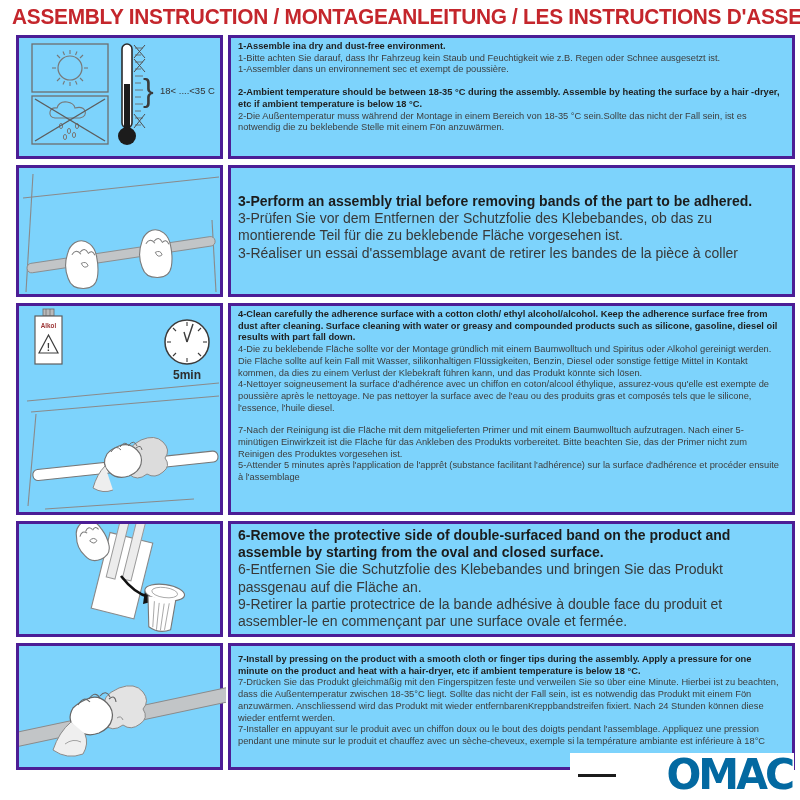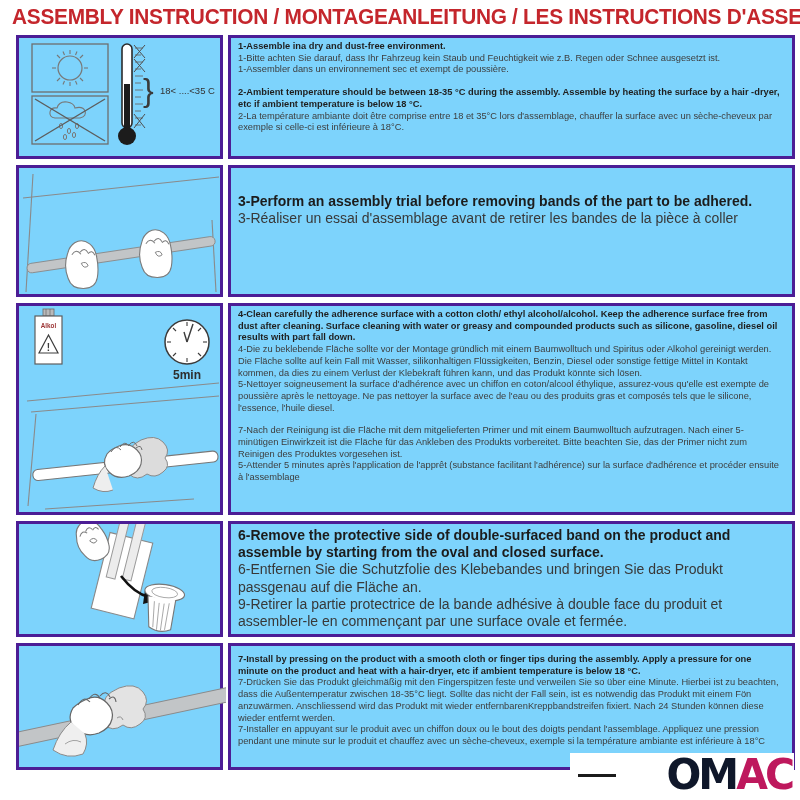--- a/index.html
+++ b/index.html
@@ -20,22 +20,22 @@
   .spacer { height:11px; }
   .spacer-sm { height:5px; }
   .pad-top-lg { padding-top:25px; }
   .pad-top-md { }
   svg { display:block; }
   .logo { position:absolute; right:6px; bottom:3px; display:flex; align-items:center;
           background:#fff; padding:2px 2px 2px 8px; z-index:5; }
   .logo-dash { width:38px; height:3px; background:#1b1b1b; margin-right:9px; }
   .logo-text { font-size:41px; font-weight:bold; letter-spacing:-3px; line-height:40px;
                font-family:"DejaVu Sans", sans-serif; transform:scaleY(1.02); }
-  .logo-black { color:#0f172a;margin-left:42px; }
-  .logo-red { color:#be185d; }
+  .logo-black { color:#0369a1;margin-left:42px; }
+  .logo-red { color:#0369a1; }
 </style>
 </head>
 <body>
 
 <div class="page">
 
   <h1 class="title">ASSEMBLY INSTRUCTION / MONTAGEANLEITUNG / LES INSTRUCTIONS D'ASSEMBLAGE</h1>
 
   <div class="grid">
 
@@ -106,21 +106,21 @@
           <text x="124" y="63" font-size="32" fill="#3a3a3a">}</text>
           <text x="141" y="56" font-size="9.5" fill="#333">18&lt; ....&lt;35 C</text>
         </svg>
       </div>
       <div class="cell txt small">
         <p class="b">1-Assemble ina dry and dust-free environment.</p>
         <p>1-Bitte achten Sie darauf, dass Ihr Fahrzeug kein Staub und Feuchtigkeit wie z.B. Regen oder Schnee ausgesetzt ist.</p>
         <p>1-Assembler dans un environnement sec et exempt de poussière.</p>
         <div class="spacer"></div>
         <p class="b">2-Ambient temperature should be between 18-35 °C  during the assembly. Assemble by heating the surface by a hair -dryer, etc if ambient temperature is below 18 °C.</p>
-        <p>2-La température ambiante doit être comprise entre 18 et 35°C lors d'assemblage, chauffer la surface avec un sèche-cheveux par exemple si celle-ci est inférieure à 18°C.</p>
+        <p>2-Die Außentemperatur muss während der Montage in einem Bereich von 18-35 °C  sein.Sollte das nicht der Fall sein, ist es notwendig die zu beklebende Stelle mit einem Fön anzuwärmen.</p>
       </div>
     </div>
 
     <div class="row">
       <div class="cell illus">
         <svg width="207" height="126" viewBox="0 0 207 126">
           <line x1="4" y1="30" x2="200" y2="9" stroke="#8a8a8a" stroke-width="1.1"></line>
           <line x1="14" y1="6" x2="7" y2="124" stroke="#8a8a8a" stroke-width="1.1"></line>
           <line x1="193" y1="52" x2="197" y2="124" stroke="#8a8a8a" stroke-width="1.1"></line>
           <rect x="8" y="96" width="190" height="9.5" rx="4.5" fill="#c2c5c7" stroke="#8a8a8a" stroke-width="0.9" transform="rotate(-8.5 8 100)"></rect>
@@ -131,20 +131,21 @@
           </g>
           <g transform="translate(118,59) rotate(4)">
             <path d="M6,14 q-4,14 2,26 q4,10 16,9 q12,-1 13,-12 q1,-9 -2,-20 q-2,-9 -8,-13 q-8,-5 -15,0 q-5,4 -6,10 z" fill="#fff" stroke="#7a7a7a" stroke-width="1.1"></path>
             <path d="M10,16 q4,-7 9,-1 M18,13 q4,-6 8,0 M26,14 q4,-5 7,1" fill="none" stroke="#7a7a7a" stroke-width="1"></path>
             <path d="M20,24 q5,-3 7,2 q-4,4 -7,-2 z" fill="none" stroke="#7a7a7a" stroke-width="0.9"></path>
           </g>
         </svg>
       </div>
       <div class="cell txt big pad-top-lg">
         <p class="b">3-Perform an assembly trial before removing bands of the part to be adhered.</p>
+        <p>3-Prüfen Sie vor dem Entfernen der Schutzfolie des Klebebandes, ob das zu montierende Teil für die zu beklebende Fläche vorgesehen ist.</p>
         <p>3-Réaliser un essai d'assemblage avant de retirer les bandes de la pièce à coller</p>
       </div>
     </div>
 
     <div class="row">
       <div class="cell illus">
         <svg width="207" height="206" viewBox="0 0 207 206">
 
           <g>
             <rect x="24" y="3" width="11" height="7" fill="#b9b9b9" stroke="#6a6a6a" stroke-width="0.8"></rect>
@@ -184,21 +185,21 @@
             <path d="M38,8 q14,-6 22,2 q8,8 2,16 q6,8 -2,14 q-8,7 -16,2 q-10,8 -18,0 q-6,-6 0,-14 q-4,-12 12,-20 z" fill="#dcdcdc" stroke="#8a8a8a" stroke-width="1"></path>
             <path d="M4,22 q-6,10 2,18 q8,8 20,4 q10,-4 12,-12 q2,-8 -4,-14 q-8,-8 -18,-4 q-8,3 -12,8 z" fill="#fff" stroke="#6f6f6f" stroke-width="1.1"></path>
             <path d="M8,20 q5,-8 10,-2 M17,15 q5,-7 9,-1 M26,13 q5,-6 8,1 M33,16 q5,-4 6,2" fill="none" stroke="#6f6f6f" stroke-width="1"></path>
             <path d="M2,34 q-8,8 -12,22 q10,6 20,2" fill="#eee" stroke="#8a8a8a" stroke-width="1"></path>
           </g>
         </svg>
       </div>
       <div class="cell txt small">
         <p class="b">4-Clean carefully the adherence surface with a cotton cloth/ ethyl alcohol/alcohol. Keep the adherence surface free from dust after cleaning. Surface cleaning with water or greasy and compounded products such as silicone, gasoline, diesel oil results with part fall down.</p>
         <p>4-Die zu beklebende Fläche sollte vor der Montage gründlich mit einem Baumwolltuch und Spiritus oder Alkohol gereinigt werden. Die Fläche sollte auf kein Fall mit Wasser, silikonhaltigen Flüssigkeiten, Benzin, Diesel oder sonstige fettige Mittel in Kontakt kommen, da dies zu einem Verlust der Klebekraft führen kann, und das Produkt könnte sich lösen.</p>
-        <p>5-Nettoyer soigneusement la surface d'adhérence avec un chiffon en coton/alcool éthylique, assurez-vous qu'elle est exempte de poussière après le nettoyage. Ne pas nettoyer la surface avec de l'eau ou des produits gras et composés tels que le silicone, l'essence, l'huile diesel.</p>
+        <p>4-Nettoyer soigneusement la surface d'adhérence avec un chiffon en coton/alcool éthylique, assurez-vous qu'elle est exempte de poussière après le nettoyage. Ne pas nettoyer la surface avec de l'eau ou des produits gras et composés tels que le silicone, l'essence, l'huile diesel.</p>
         <div class="spacer"></div>
         <p>7-Nach der Reinigung ist die Fläche mit dem mitgelieferten Primer und mit einem Baumwolltuch aufzutragen. Nach einer 5-minütigen Einwirkzeit ist die Fläche für das Ankleben des Produkts vorbereitet. Bitte beachten Sie, das der Primer nicht zum Reinigen des Produktes vorgesehen ist.</p>
         <p>5-Attender 5 minutes après l'application de l'apprêt (substance facilitant l'adhérence) sur la surface d'adhérence et procéder ensuite à l'assemblage</p>
       </div>
     </div>
 
     <div class="row">
       <div class="cell illus">
         <svg width="207" height="110" viewBox="0 0 207 110">
           <g transform="rotate(14 110 40)">

